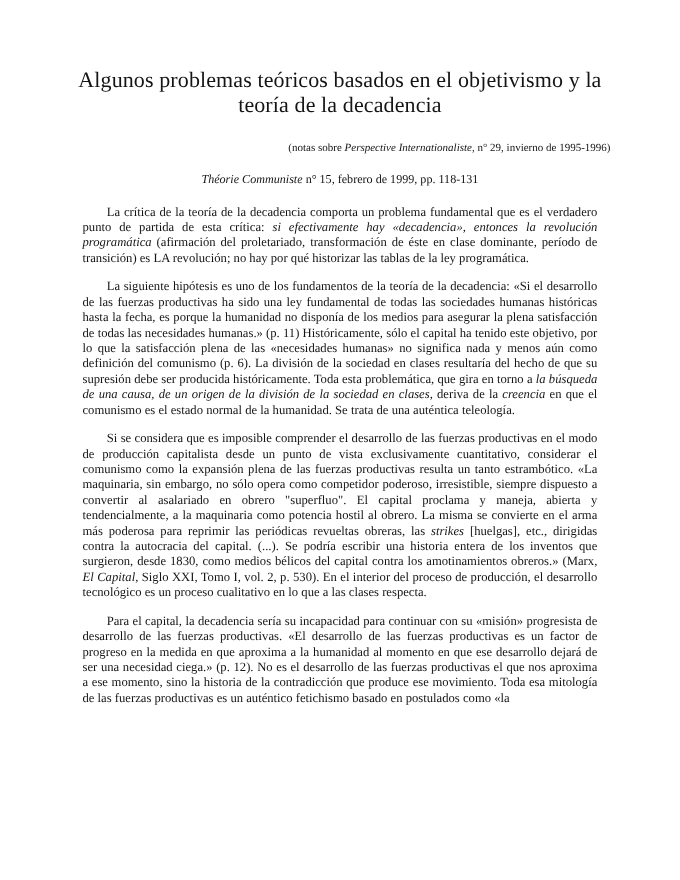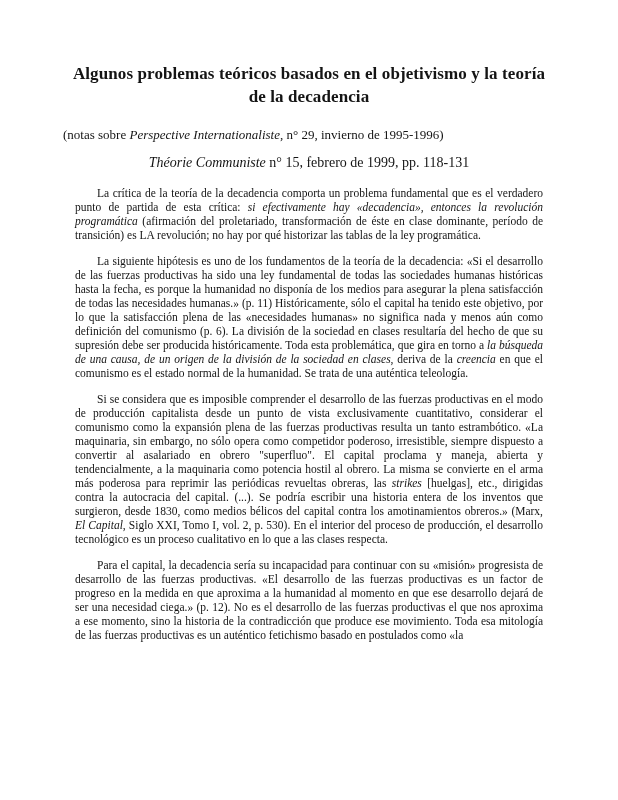--- a/index.html
+++ b/index.html
@@ -15,35 +15,35 @@
     overflow: hidden;
     font-family: "Liberation Serif", serif;
     color: #141414;
   }
   .page-inner {
     padding: 62px 63px 0 63px;
   }
   .title {
     margin: 0 auto 20px auto;
     max-width: 500px;
-    font-size: 17px;
+    font-size: 20px;
     line-height: 23px;
-    font-weight: bold;
+    font-weight: normal;
     text-align: center;
     letter-spacing: 0.1px;
   }
   .subtitle {
     margin: 16px 0 14px 0;
-    font-size: 13px;
+    font-size: 10px;
     line-height: 14px;
-    text-align: left;
+    text-align: right;
   }
   .source {
     margin: 0 0 16px 0;
-    font-size: 14px;
+    font-size: 11px;
     line-height: 14px;
     text-align: center;
   }
   .body-text {
     width: 492px;
     margin: 0 auto;
     font-size: 11.5px;
     line-height: 14px;
     text-align: justify;
   }

